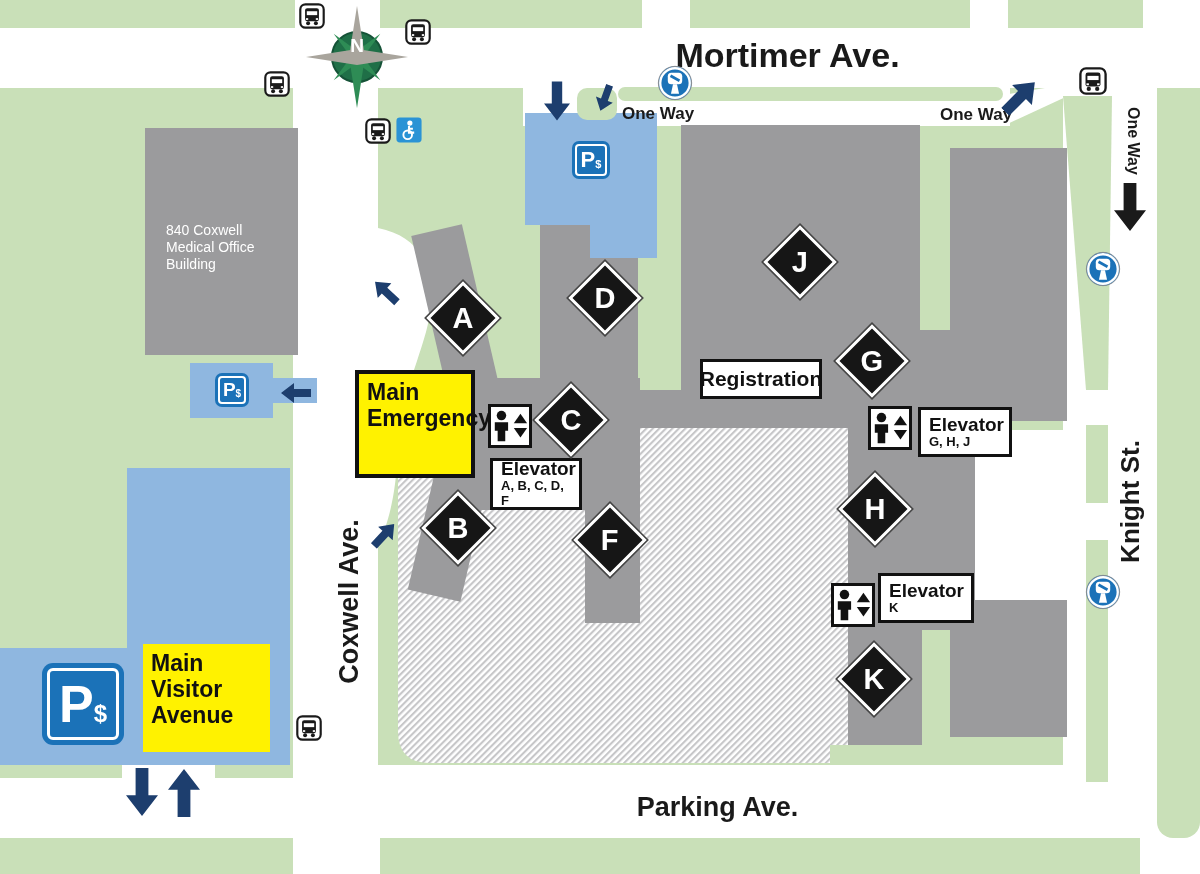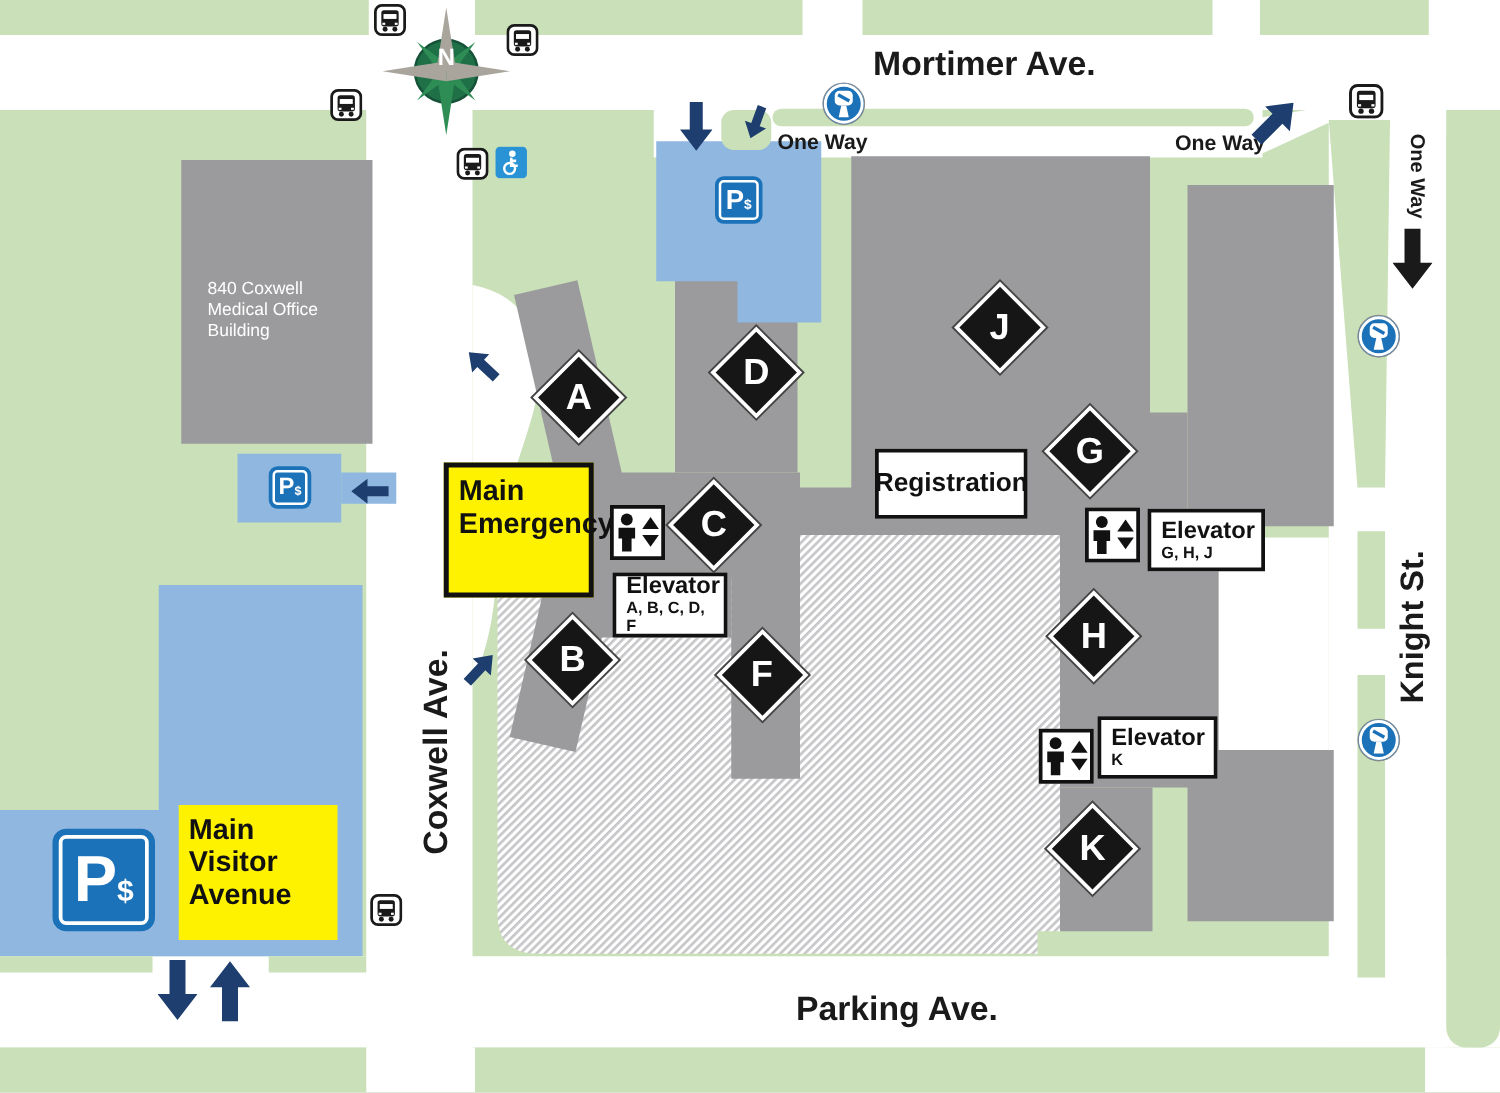--- a/index.html
+++ b/index.html
@@ -89,41 +89,41 @@
 
     <rect x="618" y="87" width="385" height="14" rx="7" fill="#c9e0b8"></rect>
     <rect x="577" y="88" width="40" height="32" rx="10" fill="#c9e0b8"></rect>
     <polygon points="1063,96 1112,96 1108,390 1086,390" fill="#c9e0b8"></polygon>
     <rect x="1086" y="425" width="22" height="78" fill="#c9e0b8"></rect>
     <rect x="1086" y="540" width="22" height="242" fill="#c9e0b8"></rect>
     <rect x="0" y="765" width="122" height="13" fill="#c9e0b8"></rect>
     <rect x="215" y="765" width="78" height="13" fill="#c9e0b8"></rect>
   </svg>
 
-  <div class="ov street" style="left:660px;top:36px;width:255px;font-size:27px;">Mortimer Ave.</div>
+  <div class="ov street" style="left:660px;top:36px;width:255px;font-size:34px;">Mortimer Ave.</div>
   <div class="ov street" style="left:600px;top:792px;width:235px;font-size:27px;">Parking Ave.</div>
   <div class="ov street vert" style="left:264px;top:586px;width:170px;font-size:27px;">Coxwell Ave.</div>
   <div class="ov street vert" style="left:1055px;top:486px;width:150px;font-size:26px;">Knight St.</div>
 
   <div class="ov oneway" style="left:622px;top:104px;">One Way</div>
   <div class="ov oneway" style="left:940px;top:105px;">One Way</div>
   <div class="ov oneway" style="left:1093px;top:138px;width:80px;transform:rotate(90deg);font-size:16px;">One Way</div>
 
   <div class="ov bldg-label" style="left:166px;top:222px;width:122px;">840 Coxwell Medical Office Building</div>
 
 
   <div class="ov ybox bordered" style="left:355px;top:370px;width:120px;height:108px;padding:5px 8px;">
     <span class="big" style="display:block;">Main Emergency</span>
   </div>
 
   <div class="ov ybox" style="left:143px;top:644px;width:127px;height:108px;">
     <span class="big">Main Visitor Avenue</span>
   </div>
 
-  <div class="ov wbox" style="left:700px;top:359px;width:122px;height:56px;align-items:center;">
+  <div class="ov wbox" style="left:700px;top:359px;width:122px;height:40px;align-items:center;">
     <span style="font-weight:bold;font-size:21px;">Registration</span>
   </div>
 
   <div class="ov wbox" style="left:490px;top:458px;width:92px;height:52px;">
     <span class="t1">Elevator</span>
     <span class="t2">A, B, C, D, F</span>
   </div>
   <div class="ov wbox" style="left:918px;top:407px;width:94px;height:50px;">
     <span class="t1">Elevator</span>
     <span class="t2">G, H, J</span>

